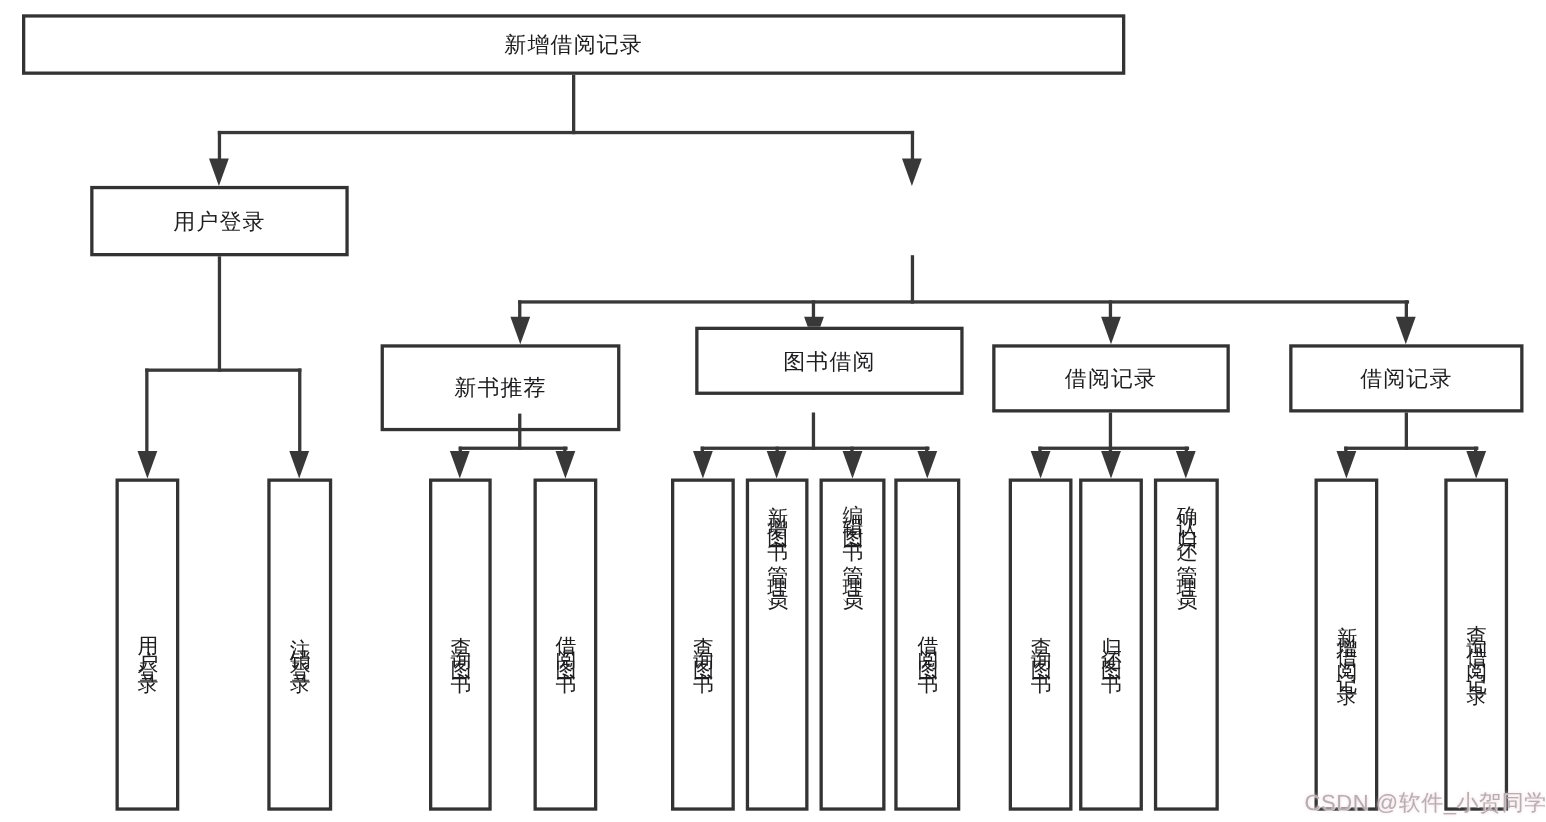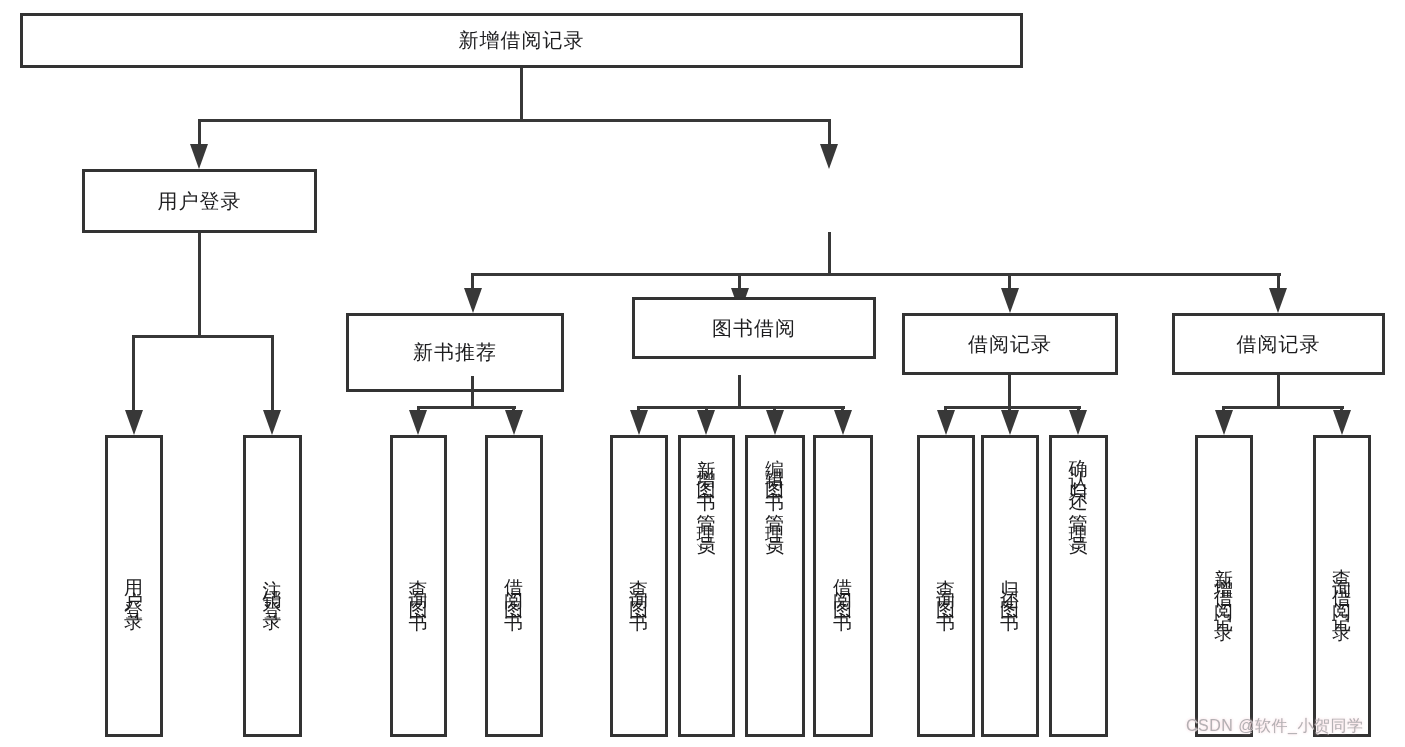--- a/index.html
+++ b/index.html
@@ -19,21 +19,21 @@
   .vlabel{writing-mode:vertical-rl;font-size:19px;line-height:1;
           letter-spacing:11px;color:#1d1d1f;white-space:nowrap;}
 
   
   .hline{position:absolute;height:3px;background:#383838;}
   .vline{position:absolute;width:3px;background:#383838;}
   .arrow{position:absolute;width:0;height:0;
          border-left:9px solid transparent;border-right:9px solid transparent;
          border-top:25px solid #383838;}
 
-  .watermark{position:absolute;left:1186px;top:716px;font-size:16px;
+  .watermark{position:absolute;left:1186px;top:716px;font-size:20px;
              color:#b3b0b3;letter-spacing:0.5px;white-space:nowrap;z-index:5;
              text-shadow:0 0 3px rgba(248,205,214,0.95),1px 1px 0 rgba(255,255,255,0.7);}
 </style>
 </head>
 <body>
 
 <div class="canvas">
 
   <div class="box" style="left:20px;top:13px;width:1003px;height:55px;">
     <span class="hlabel">新增借阅记录</span>

